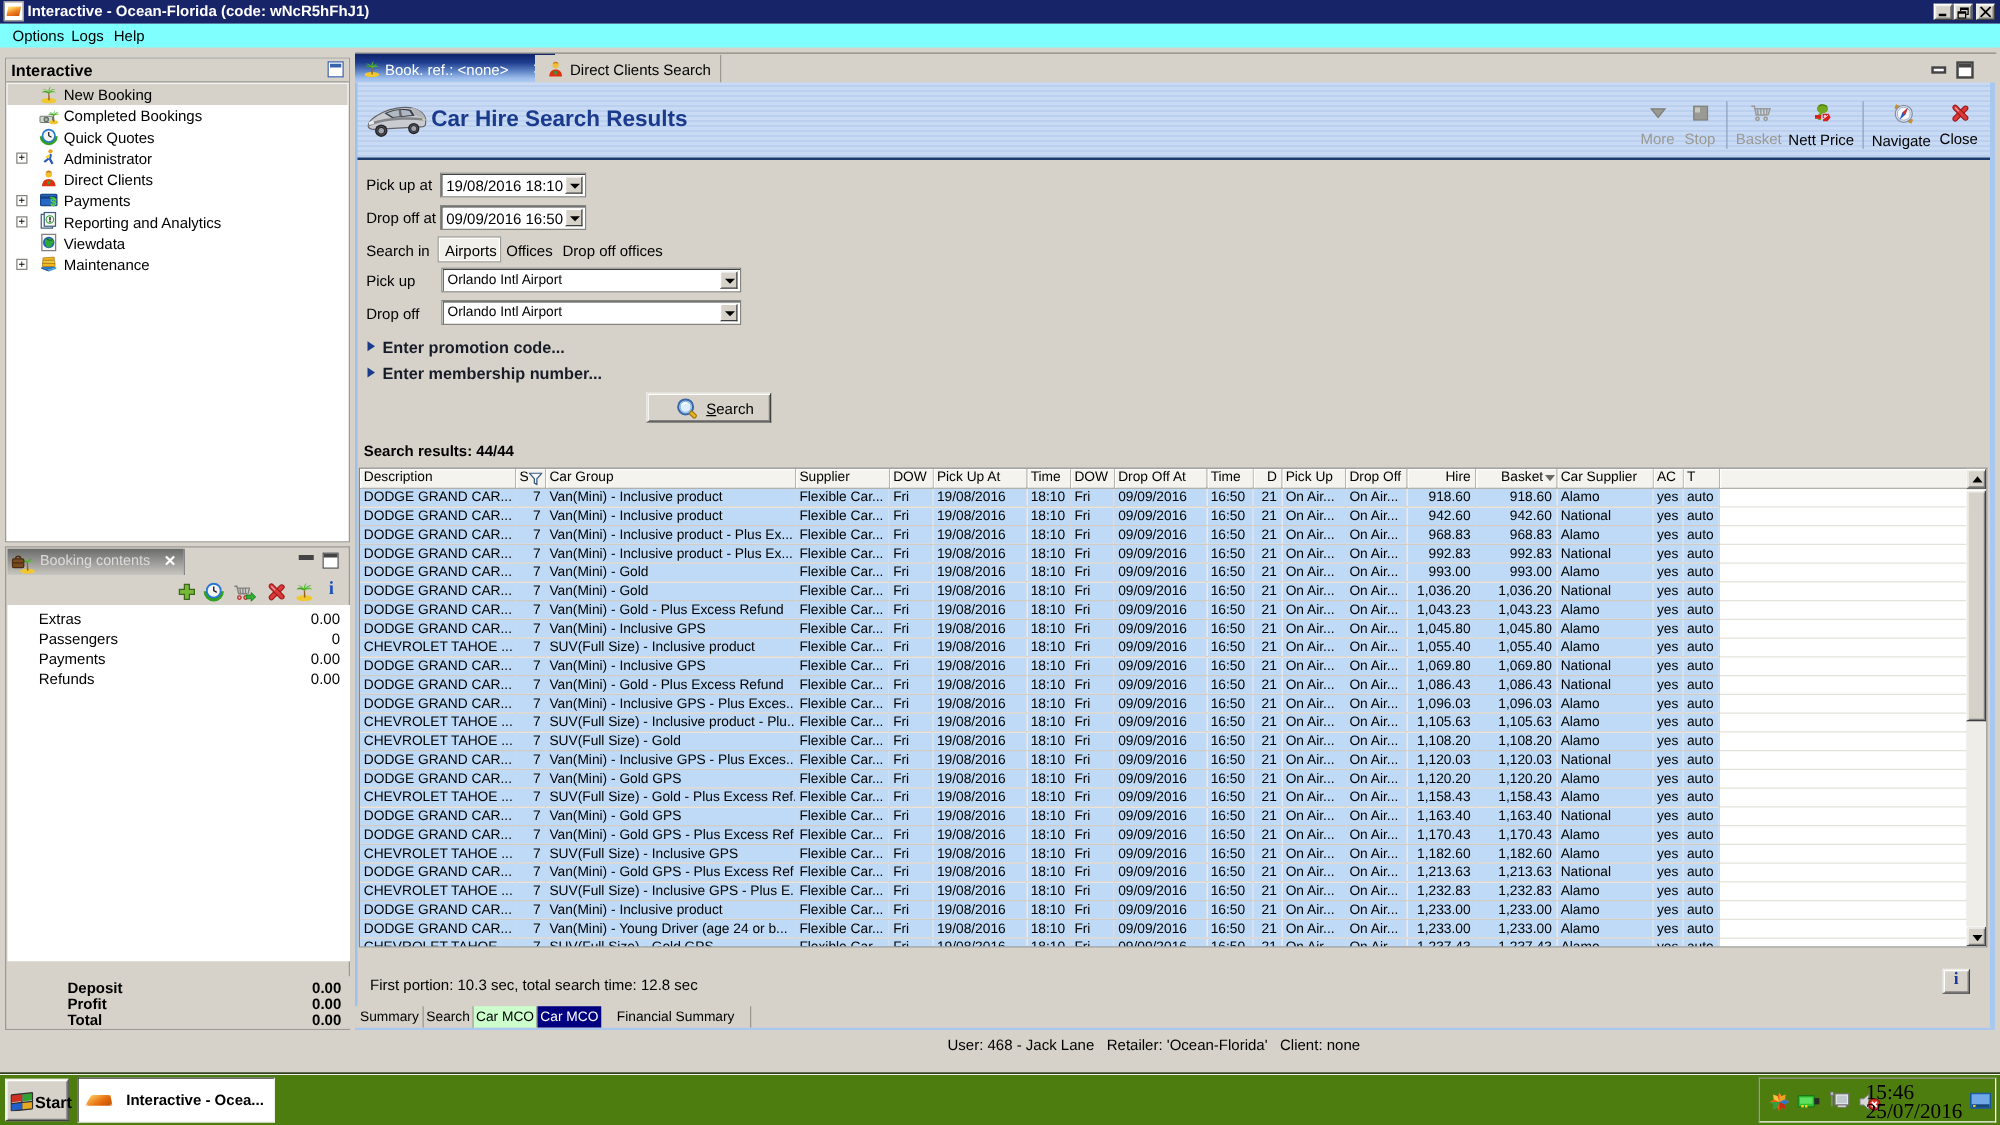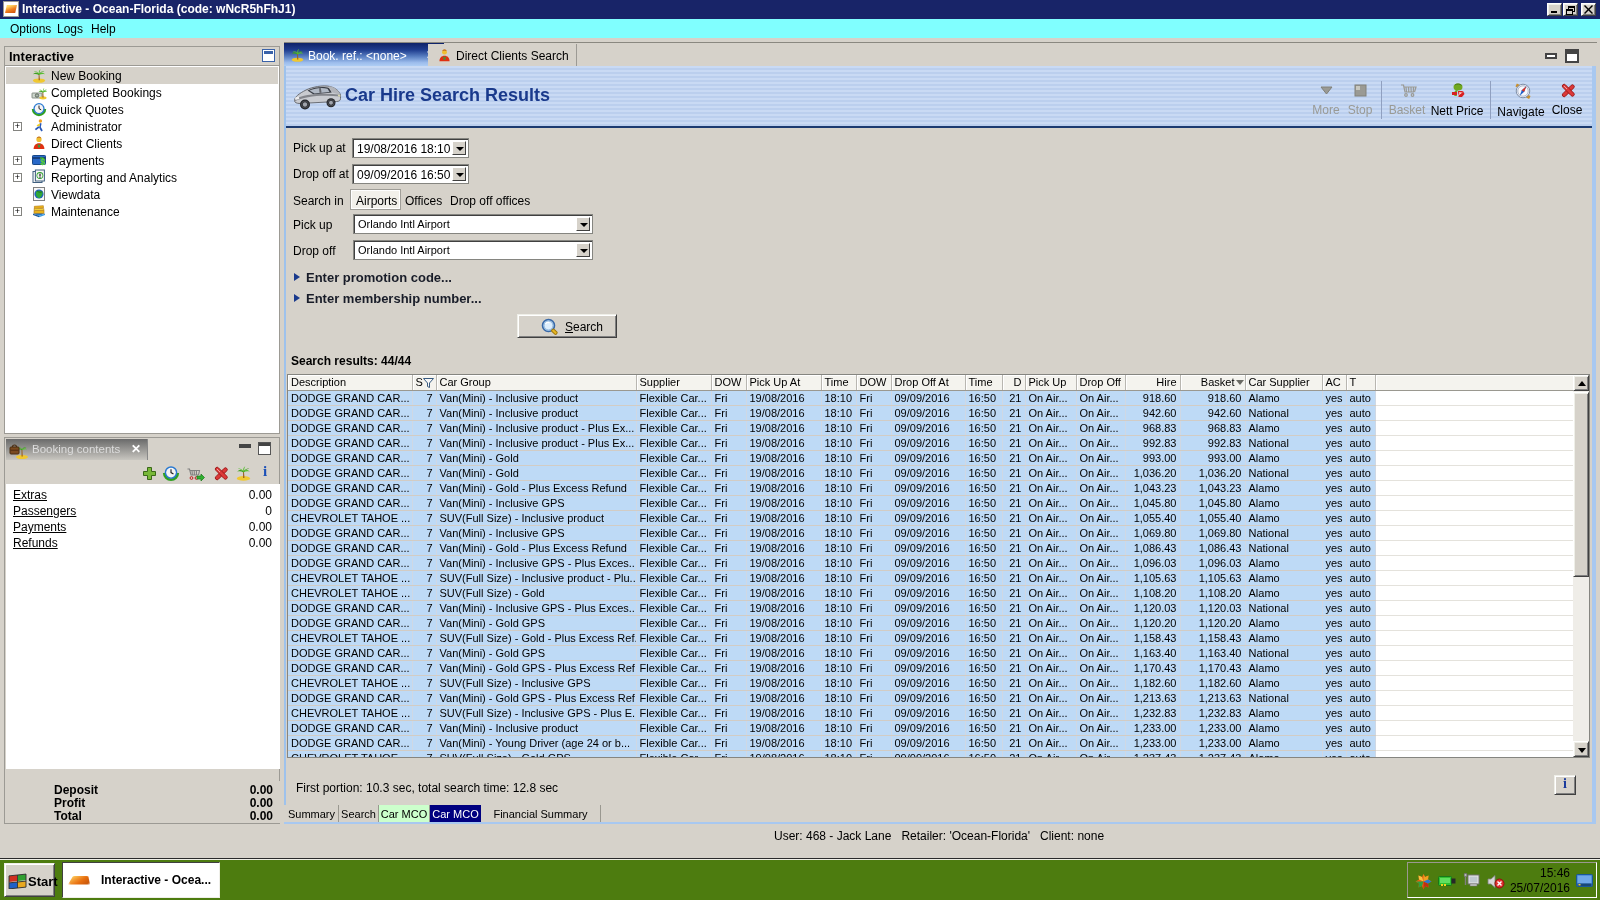--- a/index.html
+++ b/index.html
@@ -25,21 +25,21 @@
 .plus{position:absolute;left:7px;top:4px;width:9px;height:9px;border:1px solid #848480;background:#fff;font-size:9px;line-height:7px;text-align:center;color:#000;}
 .selrow{background:#d6d2ca;}
 
 #bookwin{left:4px;top:437px;width:276px;height:387px;background:#d6d2ca;border:1px solid #9c9a94;}
 #bktab{position:absolute;left:1px;top:1px;width:142px;height:21px;background:linear-gradient(180deg,#6a6a6a,#c8c6c0);color:#e8e8e8;border-right:1px solid #888;}
 #bktab .t{position:absolute;left:26px;top:4px;font-size:11.5px;color:#dcdcdc;}
 #bktab .x{position:absolute;right:6px;top:3px;color:#fff;font-weight:bold;font-size:12px;}
 #bkbar{position:absolute;left:1px;top:22px;width:272px;height:24px;background:#d6d2ca;}
 #bklist{position:absolute;left:1px;top:46px;width:274px;height:285px;background:#fff;}
 .bkrow{position:absolute;left:0;width:272px;height:16px;}
-.bkrow .l{position:absolute;left:7px;top:1px;font-size:12px;text-decoration:underline;}
+.bkrow .l{position:absolute;left:25px;top:1px;font-size:12px;}
 .bkrow .v{position:absolute;right:6px;top:1px;font-size:12px;}
 #bkfoot{position:absolute;left:1px;top:343px;width:274px;height:42px;background:#d6d2ca;font-weight:bold;font-size:12px;padding-top:2px;}
 #bkfoot div{position:relative;height:13px;}
 #bkfoot .l{position:absolute;left:8px;margin-left:40px;}
 #bkfoot .v{position:absolute;right:7px;}
 
 #mainwin{left:284px;top:42px;width:1313px;height:782px;}
 .tabstrip{position:absolute;left:0;top:0;width:1313px;height:24px;border-top:1px solid #8a8880;}
 #tab1{position:absolute;left:0;top:0;width:160px;height:23px;background:linear-gradient(180deg,#0e2268 0%,#1e3c8e 30%,#5c82c4 60%,#9cbcec 85%,#aecdf4 100%);color:#fff;font-size:12px;}
 #tab2{position:absolute;left:144px;top:1px;width:149px;height:22px;background:#d6d2ca;border-right:1px solid #9c9a94;font-size:12px;}
@@ -91,21 +91,21 @@
 #ibtn{position:absolute;left:1269px;top:647px;width:22px;height:20px;background:#d6d2ca;border:1px solid;border-color:#efefe8 #404040 #404040 #efefe8;box-shadow:inset 1px 1px 0 #fff, inset -1px -1px 0 #808080;color:#1a3a9c;font-weight:bold;text-align:center;font-family:"Liberation Serif",serif;font-size:14px;}
 #btabs{position:absolute;left:1px;top:763px;width:1307px;height:17px;background:#d6d2ca;font-size:11px;}
 .btab{position:absolute;top:0;height:17px;padding-top:3px;text-align:center;border-right:1px solid #9a9890;}
 
 #statusbar{left:0;top:829px;width:1600px;height:20px;font-size:12px;}
 
 #taskbar{left:0;top:858px;width:1600px;height:42px;background:#4d7c0f;border-top:1px solid #2a2a2a;box-shadow:inset 0 1px 0 #efefe8;}
 #startbtn{position:absolute;left:4px;top:4px;width:51px;height:34px;background:#d6d2ca;border:1px solid;border-color:#efefe8 #404040 #404040 #efefe8;box-shadow:inset 1px 1px 0 #fff, inset -1px -1px 0 #808080;font-weight:bold;font-size:13px;}
 #taskitem{position:absolute;left:62px;top:3px;width:158px;height:36px;background:#fff;border:1px solid;border-color:#404040 #efefe8 #efefe8 #404040;font-weight:bold;font-size:12px;}
 #tray{position:absolute;right:3px;top:3px;width:190px;height:36px;border:1px solid;border-color:#9a9890 #fff #fff #9a9890;}
-#trayclock{position:absolute;right:26px;top:3px;text-align:right;font-size:12px;line-height:15px;}
+#trayclock{position:absolute;right:26px;top:3px;text-align:left;font-size:17px;line-height:15px;font-family:Liberation Serif, serif;}
 </style></head>
 <body>
 <div id="titlebar" class="abs">
   <div id="appico">
       <span></span>
     </div>
   <span class="txt">Interactive - Ocean-Florida (code: wNcR5hFhJ1)</span>
   <div class="wbtn" style="right:38px;">
       <div style="position:absolute;left:3px;bottom:2px;width:6px;height:2px;background:#000;"></div>
     </div>
@@ -1050,21 +1050,21 @@
   <div id="btabs">
     <span class="btab" style="left:0px;width:54px;">Summary</span>
     <span class="btab" style="left:54px;width:40px;">Search</span>
     <span class="btab" style="left:94px;width:51px;background:#ccffcc;">Car MCO</span>
     <span class="btab" style="left:145px;width:51px;background:#000080;color:#fff;border-right:none;">Car MCO</span>
     <span class="btab" style="left:196px;width:120px;">Financial Summary</span>
   </div>
 </div>
 
 <div id="statusbar" class="abs">
-  <span style="position:absolute;left:774px;">User: 468 - Jack Lane&nbsp;&nbsp;&nbsp;Retailer: 'Ocean-Florida'&nbsp;&nbsp;&nbsp;Client: none</span>
+  <span style="position:absolute;left:758px;">User: 468 - Jack Lane&nbsp;&nbsp;&nbsp;Retailer: 'Ocean-Florida'&nbsp;&nbsp;&nbsp;Client: none</span>
   <span style="position:absolute;right:47px;margin-top:32px;">15:46 GMT</span>
 </div>
 
 <div id="taskbar" class="abs">
   <button id="startbtn">
       <span style="position:absolute;left:3px;top:8px;"><svg width="20" height="17" viewBox="0 0 20 17">
           <g transform="skewY(-6)">
             <rect x="1" y="4" width="8" height="6" fill="#d03020"></rect>
             <rect x="10" y="4" width="8" height="6" fill="#30a030"></rect>
             <rect x="1" y="11" width="8" height="6" fill="#2060c8"></rect>

